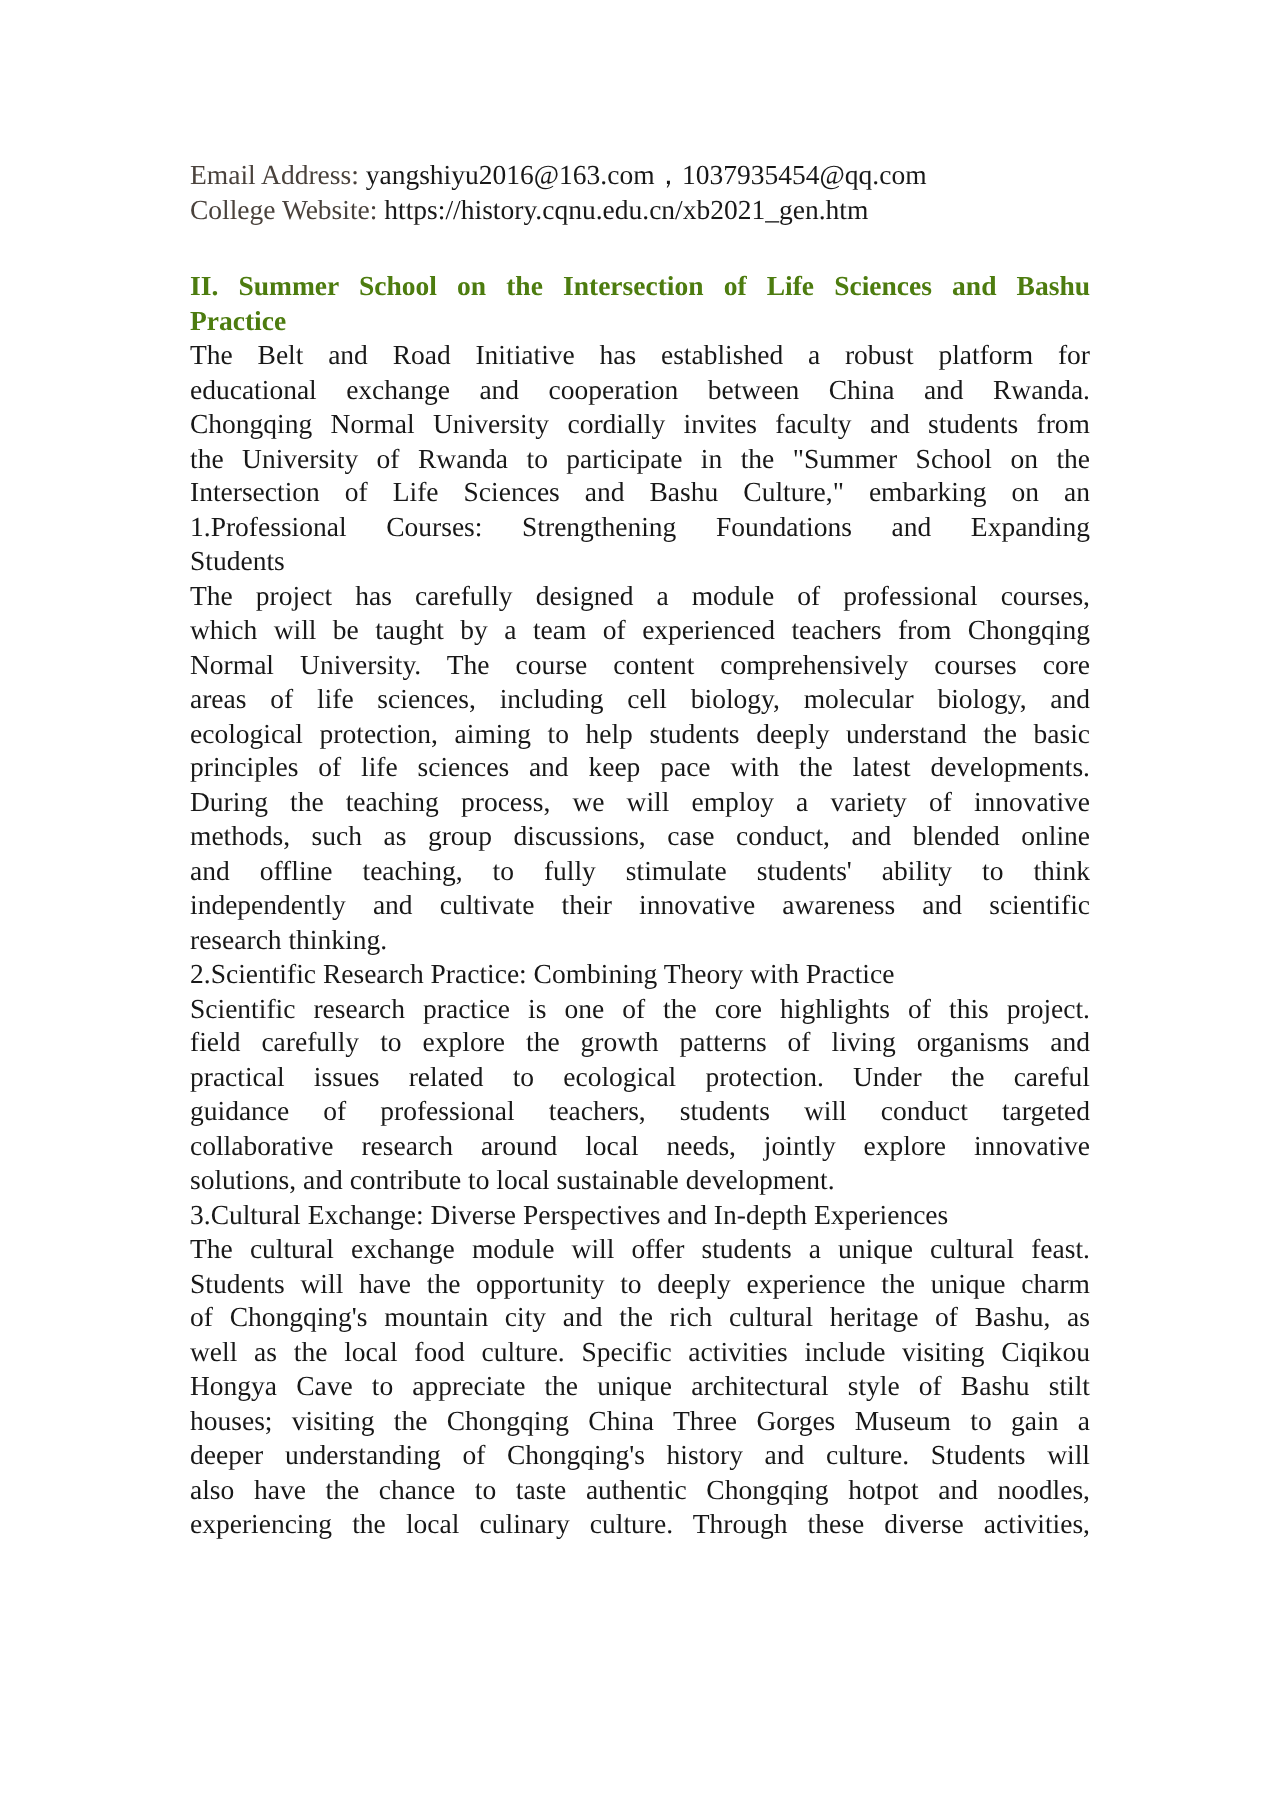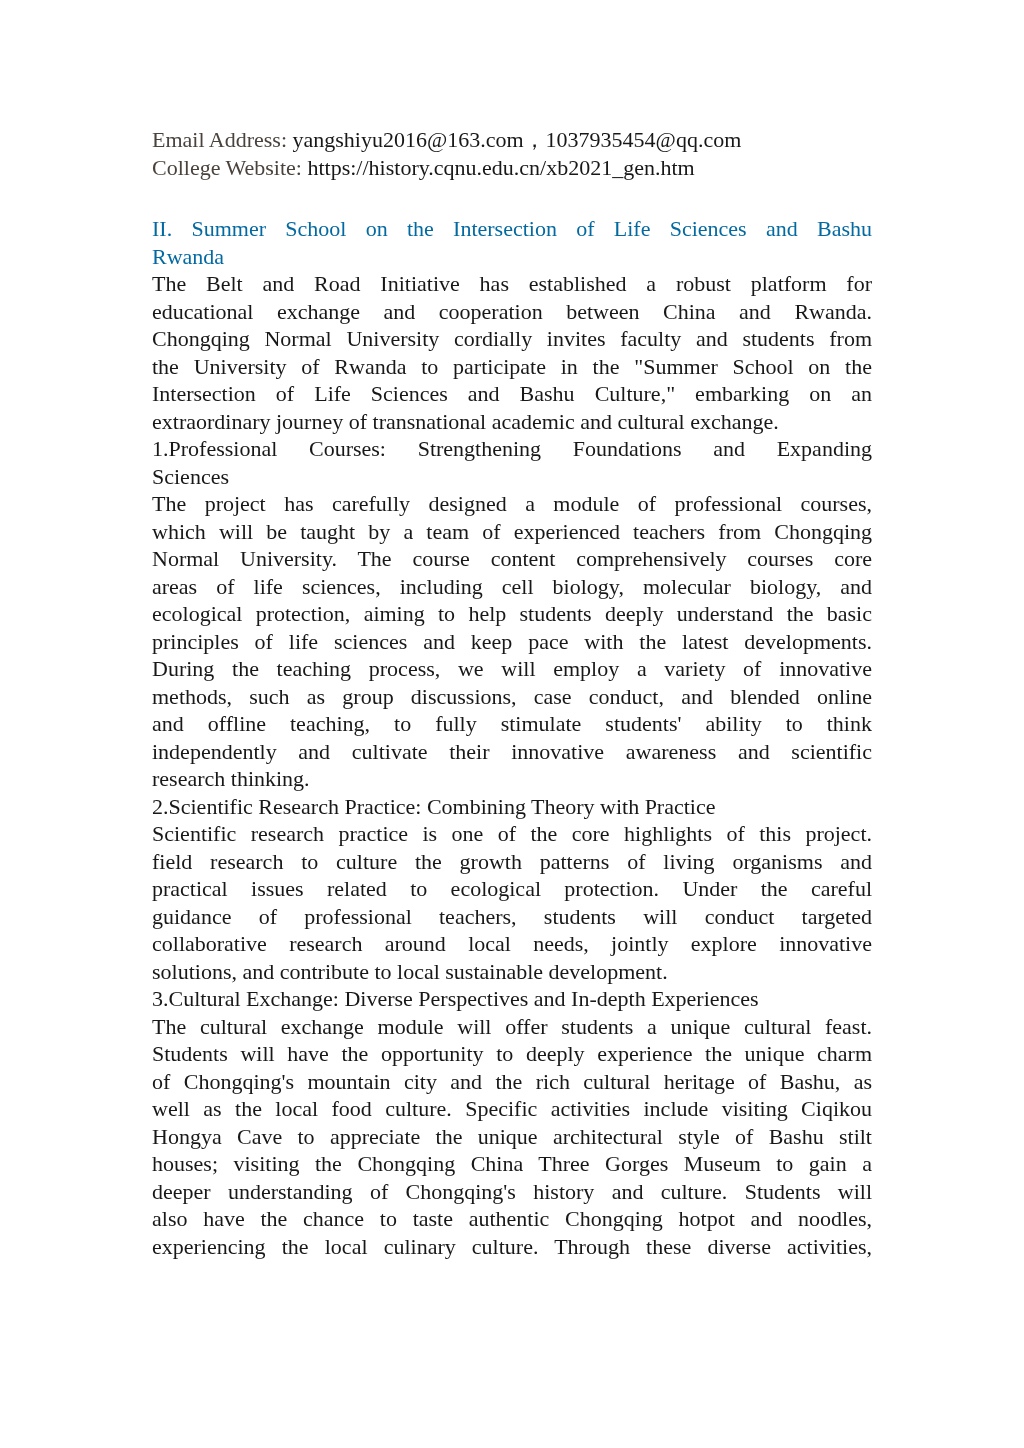--- a/index.html
+++ b/index.html
@@ -38,72 +38,71 @@
     text-align: justify;
     text-align-last: justify;
     hyphens: none;
     overflow: hidden;
     white-space: normal;
   }
   .tline.lastline {
     text-align-last: left;
   }
   .para.heading .tline {
-    font-weight: normal;
-    color: #0369a1;
+    font-weight: bold;
+    color: #4d7c0f;
   }
 </style>
 </head>
 <body>
 
 <div class="page">
 
   <div>
     <div class="contact-line"><span class="label">Email Address:</span><span>&nbsp;</span><span class="value">yangshiyu2016@163.com，1037935454@qq.com</span></div>
     <div class="contact-line"><span class="label">College Website:</span><span>&nbsp;</span><span class="value">https://history.cqnu.edu.cn/xb2021_gen.htm</span></div>
   </div>
 
   <div class="spacer"></div>
 
   <div id="sections">
       <div class="para heading">
         <div class="tline">II. Summer School on the Intersection of Life Sciences and Bashu</div>
-        <div class="tline lastline">Rwanda</div>
+        <div class="tline lastline">Practice</div>
       </div>
       <div class="para">
         <div class="tline">The Belt and Road Initiative has established a robust platform for</div>
         <div class="tline">educational exchange and cooperation between China and Rwanda.</div>
         <div class="tline">Chongqing Normal University cordially invites faculty and students from</div>
         <div class="tline">the University of Rwanda to participate in the "Summer School on the</div>
         <div class="tline">Intersection of Life Sciences and Bashu Culture," embarking on an</div>
-        <div class="tline lastline">extraordinary journey of transnational academic and cultural exchange.</div>
       </div>
       <div class="para">
         <div class="tline">1.Professional Courses: Strengthening Foundations and Expanding</div>
-        <div class="tline lastline">Sciences</div>
+        <div class="tline lastline">Students</div>
       </div>
       <div class="para">
         <div class="tline">The project has carefully designed a module of professional courses,</div>
         <div class="tline">which will be taught by a team of experienced teachers from Chongqing</div>
         <div class="tline">Normal University. The course content comprehensively courses core</div>
         <div class="tline">areas of life sciences, including cell biology, molecular biology, and</div>
         <div class="tline">ecological protection, aiming to help students deeply understand the basic</div>
         <div class="tline">principles of life sciences and keep pace with the latest developments.</div>
         <div class="tline">During the teaching process, we will employ a variety of innovative</div>
         <div class="tline">methods, such as group discussions, case conduct, and blended online</div>
         <div class="tline">and offline teaching, to fully stimulate students' ability to think</div>
         <div class="tline">independently and cultivate their innovative awareness and scientific</div>
         <div class="tline lastline">research thinking.</div>
       </div>
       <div class="para">
         <div class="tline lastline">2.Scientific Research Practice: Combining Theory with Practice</div>
       </div>
       <div class="para">
         <div class="tline">Scientific research practice is one of the core highlights of this project.</div>
-        <div class="tline">field research to culture the growth patterns of living organisms and</div>
+        <div class="tline">field carefully to explore the growth patterns of living organisms and</div>
         <div class="tline">practical issues related to ecological protection. Under the careful</div>
         <div class="tline">guidance of professional teachers, students will conduct targeted</div>
         <div class="tline">collaborative research around local needs, jointly explore innovative</div>
         <div class="tline lastline">solutions, and contribute to local sustainable development.</div>
       </div>
       <div class="para">
         <div class="tline lastline">3.Cultural Exchange: Diverse Perspectives and In-depth Experiences</div>
       </div>
       <div class="para">
         <div class="tline">The cultural exchange module will offer students a unique cultural feast.</div>

